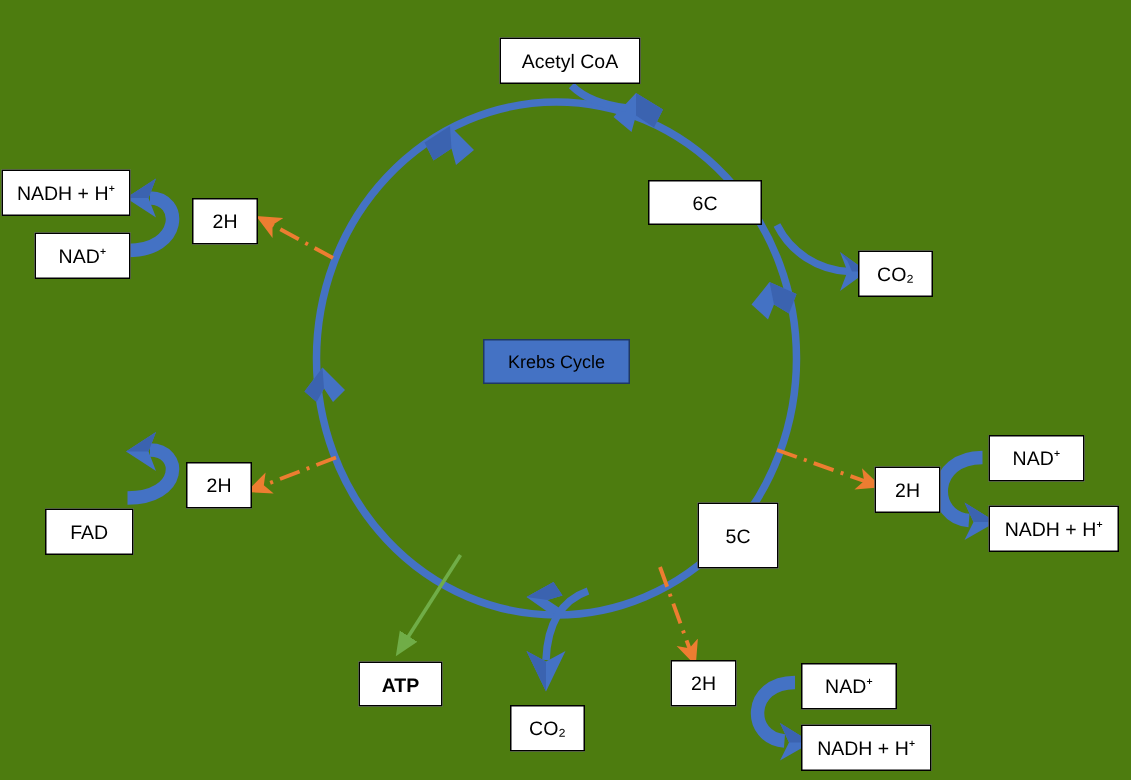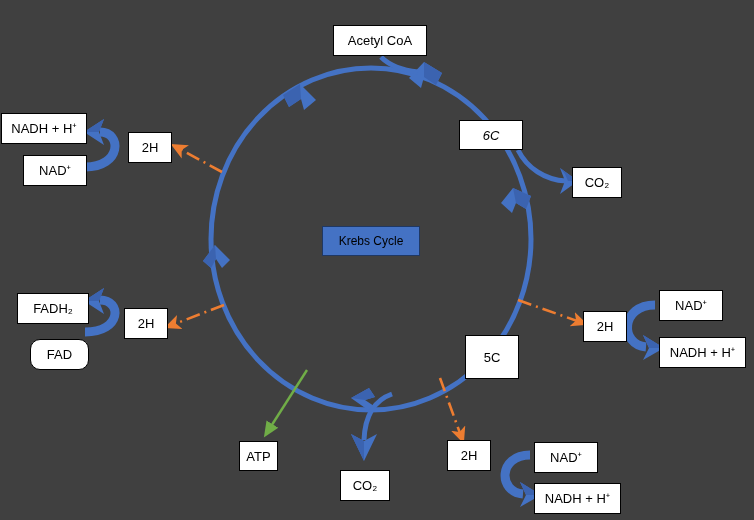--- a/index.html
+++ b/index.html
@@ -2,21 +2,21 @@
 <html><head>
 <meta charset="utf-8">
 <style>
   html,body{margin:0;padding:0;background:#ffffff;}
   body{
     width:754px;height:520px;
     font-family:"Liberation Sans", sans-serif;
     overflow:hidden;
     position:relative;
   }
-  #stage{position:relative;width:754px;height:520px;background:#404040;}
+  #stage{position:relative;width:754px;height:520px;background:#4d7c0f;}
   svg.layer{position:absolute;left:0;top:0;width:754px;height:520px;}
   .box{
     position:absolute;
     background:#ffffff;
     border:1px solid #000000;
     box-sizing:border-box;
     display:flex;align-items:center;justify-content:center;
     font-size:13px;color:#000;
     white-space:nowrap;
     z-index:5;
@@ -126,39 +126,38 @@
 
     <g>
       <path d="M530,455 C498,455 498,492 523,494" fill="none" stroke="#4472C4" stroke-width="9" stroke-linecap="butt"></path>
       <path d="M520,482 L541,495 L520,507 L526,495 Z" fill="#4472C4"></path>
       <path d="M520,482 L541,495 L526,495 Z" fill="#3B63B0"></path>
     </g>
   </svg>
 
   <div class="box" style="left:333px;top:25px;width:94px;height:31px;">Acetyl CoA</div>
 
-  <div class="box" style="left:459px;top:120px;width:64px;height:30px;font-style:italic;">6C</div>
+  <div class="box" style="left:432px;top:120px;width:76px;height:30px;">6C</div>
 
   <div class="box" style="left:572px;top:167px;width:50px;height:31px;">CO₂</div>
 
   <div class="center-label" style="left:322px;top:226px;width:98px;height:30px;">Krebs Cycle</div>
 
   <div class="box" style="left:465px;top:335px;width:54px;height:44px;">5C</div>
 
 
-  <div class="box" style="left:239px;top:441px;width:39px;height:30px;">ATP</div>
+  <div class="box" style="left:239px;top:441px;width:56px;height:30px;font-weight:bold;">ATP</div>
 
   <div class="box" style="left:340px;top:470px;width:50px;height:31px;">CO₂</div>
 
   <div class="box" style="left:1px;top:113px;width:86px;height:31px;">NADH + H⁺</div>
   <div class="box" style="left:23px;top:155px;width:64px;height:31px;">NAD⁺</div>
   <div class="box" style="left:128px;top:132px;width:44px;height:31px;">2H</div>
 
-  <div class="box" style="left:17px;top:293px;width:72px;height:31px;">FADH₂</div>
-  <div class="box" style="left:30px;top:339px;width:59px;height:31px;border-radius:10px;">FAD</div>
+  <div class="box" style="left:30px;top:339px;width:59px;height:31px;">FAD</div>
   <div class="box" style="left:124px;top:308px;width:44px;height:31px;">2H</div>
 
   <div class="box" style="left:583px;top:311px;width:44px;height:31px;">2H</div>
   <div class="box" style="left:659px;top:290px;width:64px;height:31px;">NAD⁺</div>
   <div class="box" style="left:659px;top:337px;width:87px;height:31px;">NADH + H⁺</div>
 
   <div class="box" style="left:447px;top:440px;width:44px;height:31px;">2H</div>
   <div class="box" style="left:534px;top:442px;width:64px;height:31px;">NAD⁺</div>
   <div class="box" style="left:534px;top:483px;width:87px;height:31px;">NADH + H⁺</div>
 

